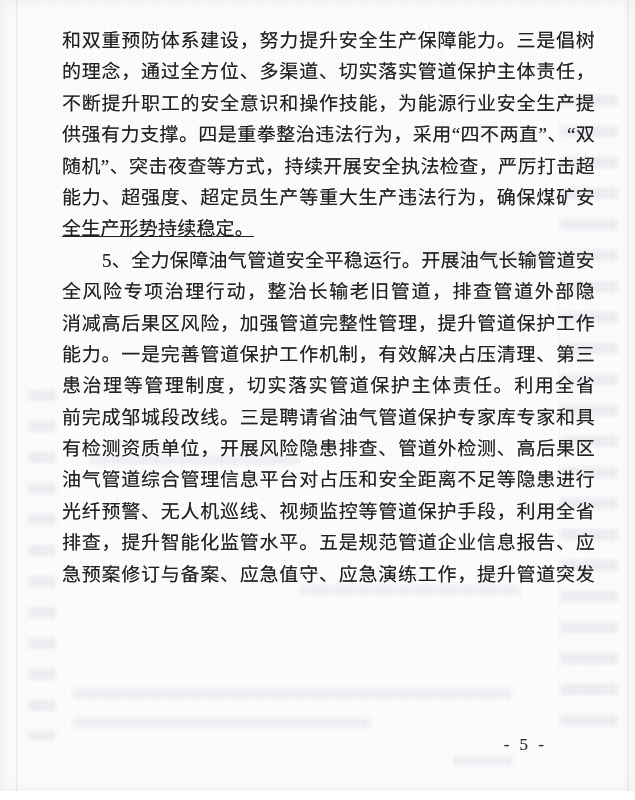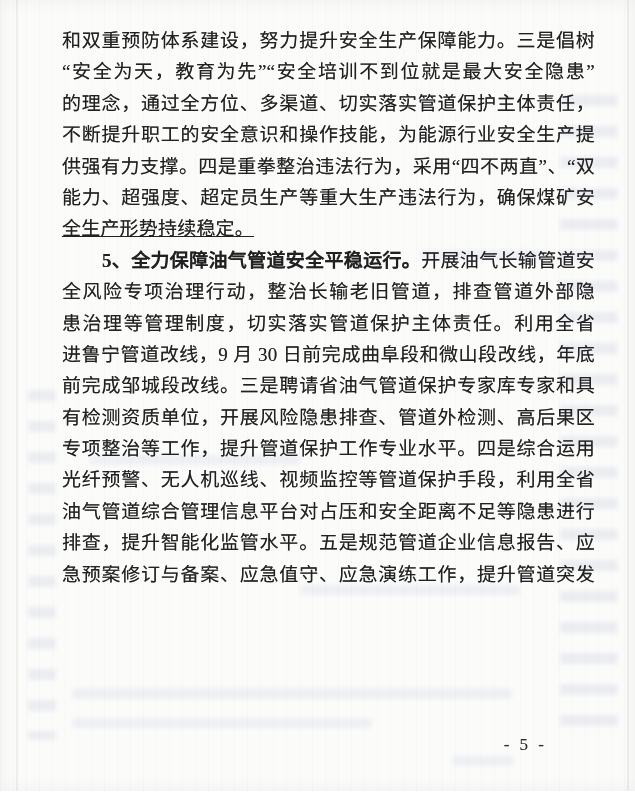--- a/index.html
+++ b/index.html
@@ -71,21 +71,21 @@
   }
   .ln.para-end {
     text-align-last: left;
     text-decoration: underline;
   }
   .ln.indent {
     padding-left: 40px;
     width: 493px;
   }
   .bold-lead {
-    font-weight: 700;
+    font-weight: 400;
   }
   .page-number {
     position: absolute;
     top: 735px;
     right: 88px;
     font-size: 17px;
     letter-spacing: 3px;
     color: #2d2d2d;
     text-shadow: 0 0 0.5px rgba(40,40,40,0.5);
   }
@@ -103,36 +103,36 @@
   <div class="bleed col" style="left:28px;  top:390px; width:28px; height:350px;"></div>
   <div class="bleed spot" style="left:420px; top:250px; width:130px; height:10px;"></div>
   <div class="bleed spot" style="left:90px;  top:455px; width:210px; height:10px;"></div>
   <div class="bleed spot" style="left:300px; top:585px; width:220px; height:10px;"></div>
   <div class="bleed spot" style="left:72px;  top:688px; width:440px; height:11px;"></div>
   <div class="bleed spot" style="left:72px;  top:718px; width:300px; height:10px;"></div>
   <div class="bleed spot" style="left:452px; top:756px; width:62px;  height:10px;"></div>
 
   <div class="text-column">
     <div class="ln">和双重预防体系建设，努力提升安全生产保障能力。三是倡树</div>
-    <div class="ln">“安全为天，教育为先”“安全培训不到位就是最大安全隐患”</div>
     <div class="ln">的理念，通过全方位、多渠道、切实落实管道保护主体责任，</div>
     <div class="ln">不断提升职工的安全意识和操作技能，为能源行业安全生产提</div>
     <div class="ln">供强有力支撑。四是重拳整治违法行为，采用“四不两直”、“双</div>
+    <div class="ln">随机”、突击夜查等方式，持续开展安全执法检查，严厉打击超</div>
     <div class="ln">能力、超强度、超定员生产等重大生产违法行为，确保煤矿安</div>
     <div class="ln para-end">全生产形势持续稳定。</div>
     <div class="ln indent">
       <span class="bold-lead">5、全力保障油气管道安全平稳运行。</span><span>开展油气长输管道安</span>
     </div>
     <div class="ln">全风险专项治理行动，整治长输老旧管道，排查管道外部隐患，</div>
+    <div class="ln">消减高后果区风险，加强管道完整性管理，提升管道保护工作</div>
+    <div class="ln">能力。一是完善管道保护工作机制，有效解决占压清理、第三</div>
     <div class="ln">患治理等管理制度，切实落实管道保护主体责任。利用全省</div>
-    <div class="ln">进鲁宁管道改线，9 月 30 日前完成曲阜段和微山段改线，年底</div>
     <div class="ln">前完成邹城段改线。三是聘请省油气管道保护专家库专家和具</div>
     <div class="ln">有检测资质单位，开展风险隐患排查、管道外检测、高后果区</div>
-    <div class="ln">专项整治等工作，提升管道保护工作专业水平。四是综合运用</div>
+    <div class="ln">油气管道综合管理信息平台对占压和安全距离不足等隐患进行</div>
     <div class="ln">光纤预警、无人机巡线、视频监控等管道保护手段，利用全省</div>
-    <div class="ln">油气管道综合管理信息平台对占压和安全距离不足等隐患进行</div>
     <div class="ln">排查，提升智能化监管水平。五是规范管道企业信息报告、应</div>
     <div class="ln">急预案修订与备案、应急值守、应急演练工作，提升管道突发</div>
   </div>
 
   <div class="page-number">- 5 -</div>
 
 </div>
 
 </body></html>

